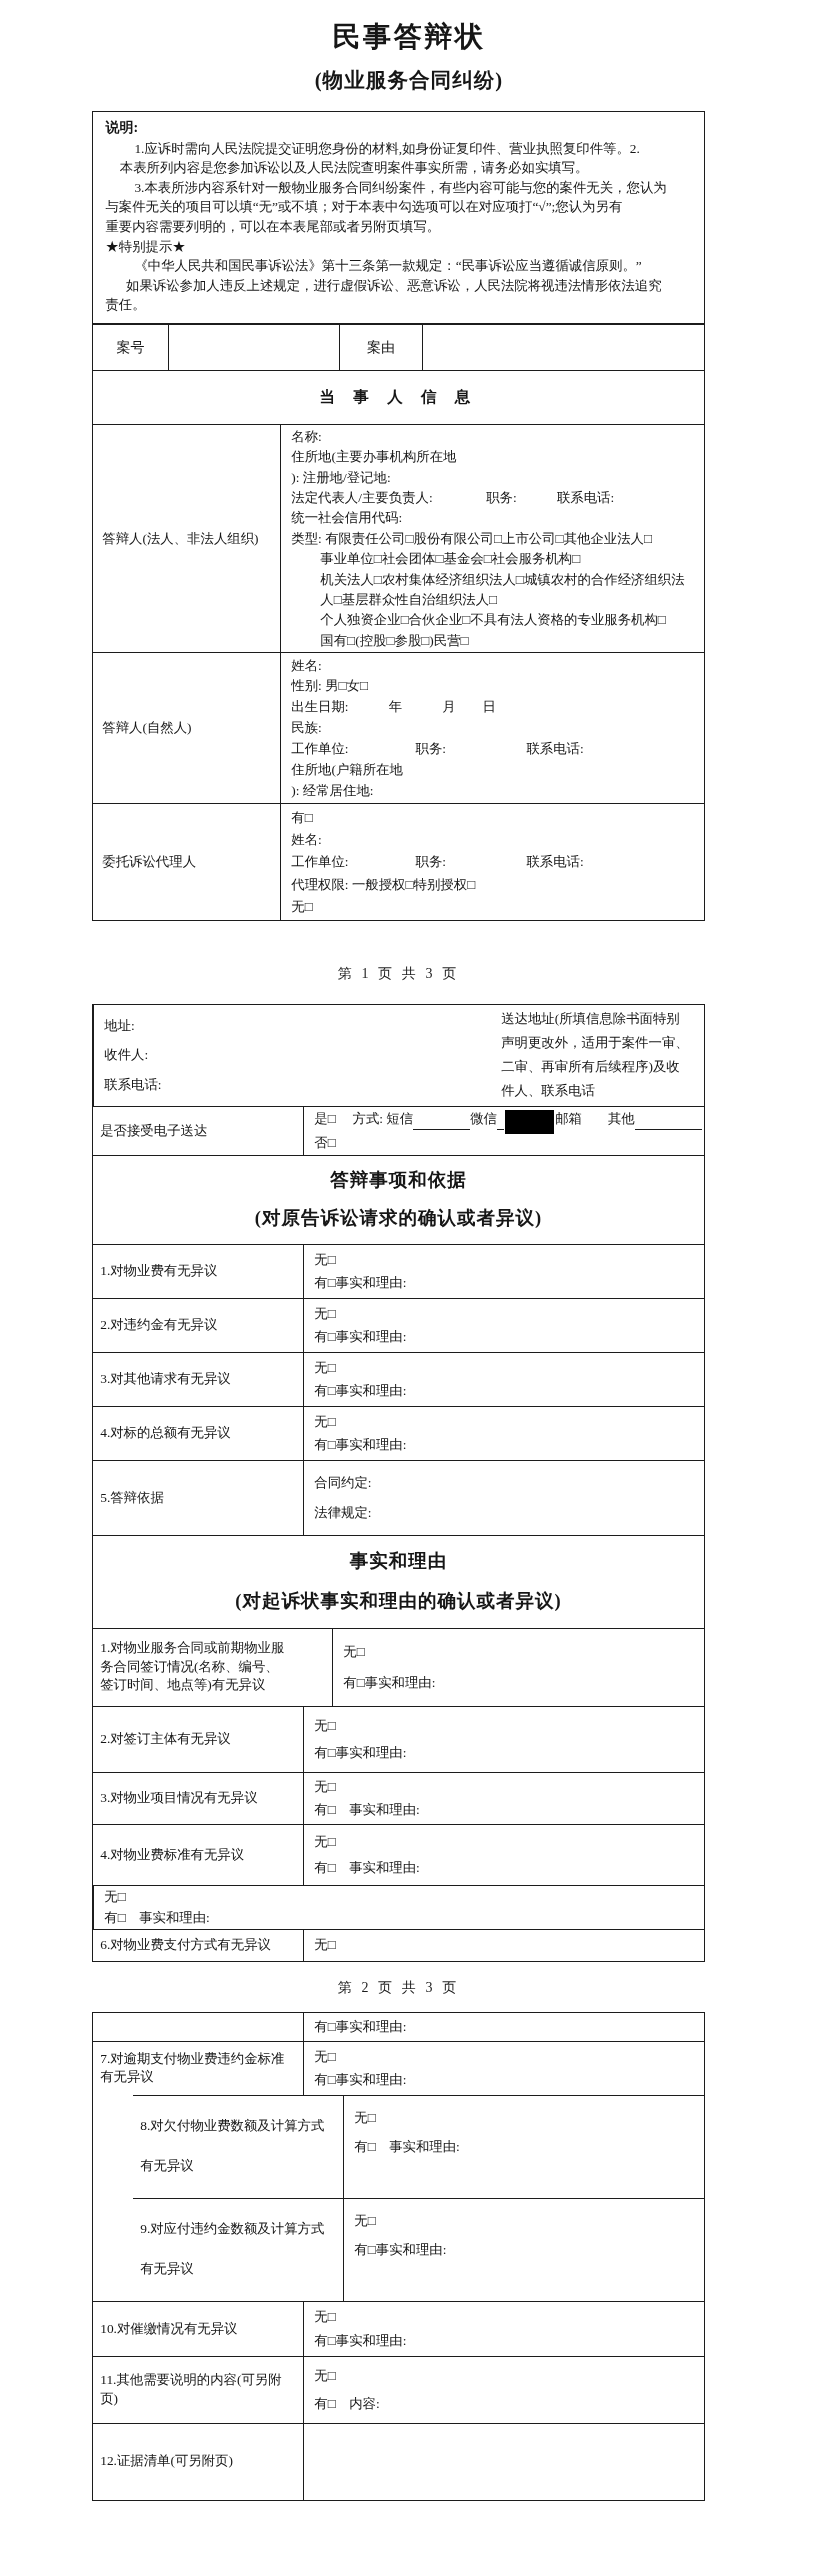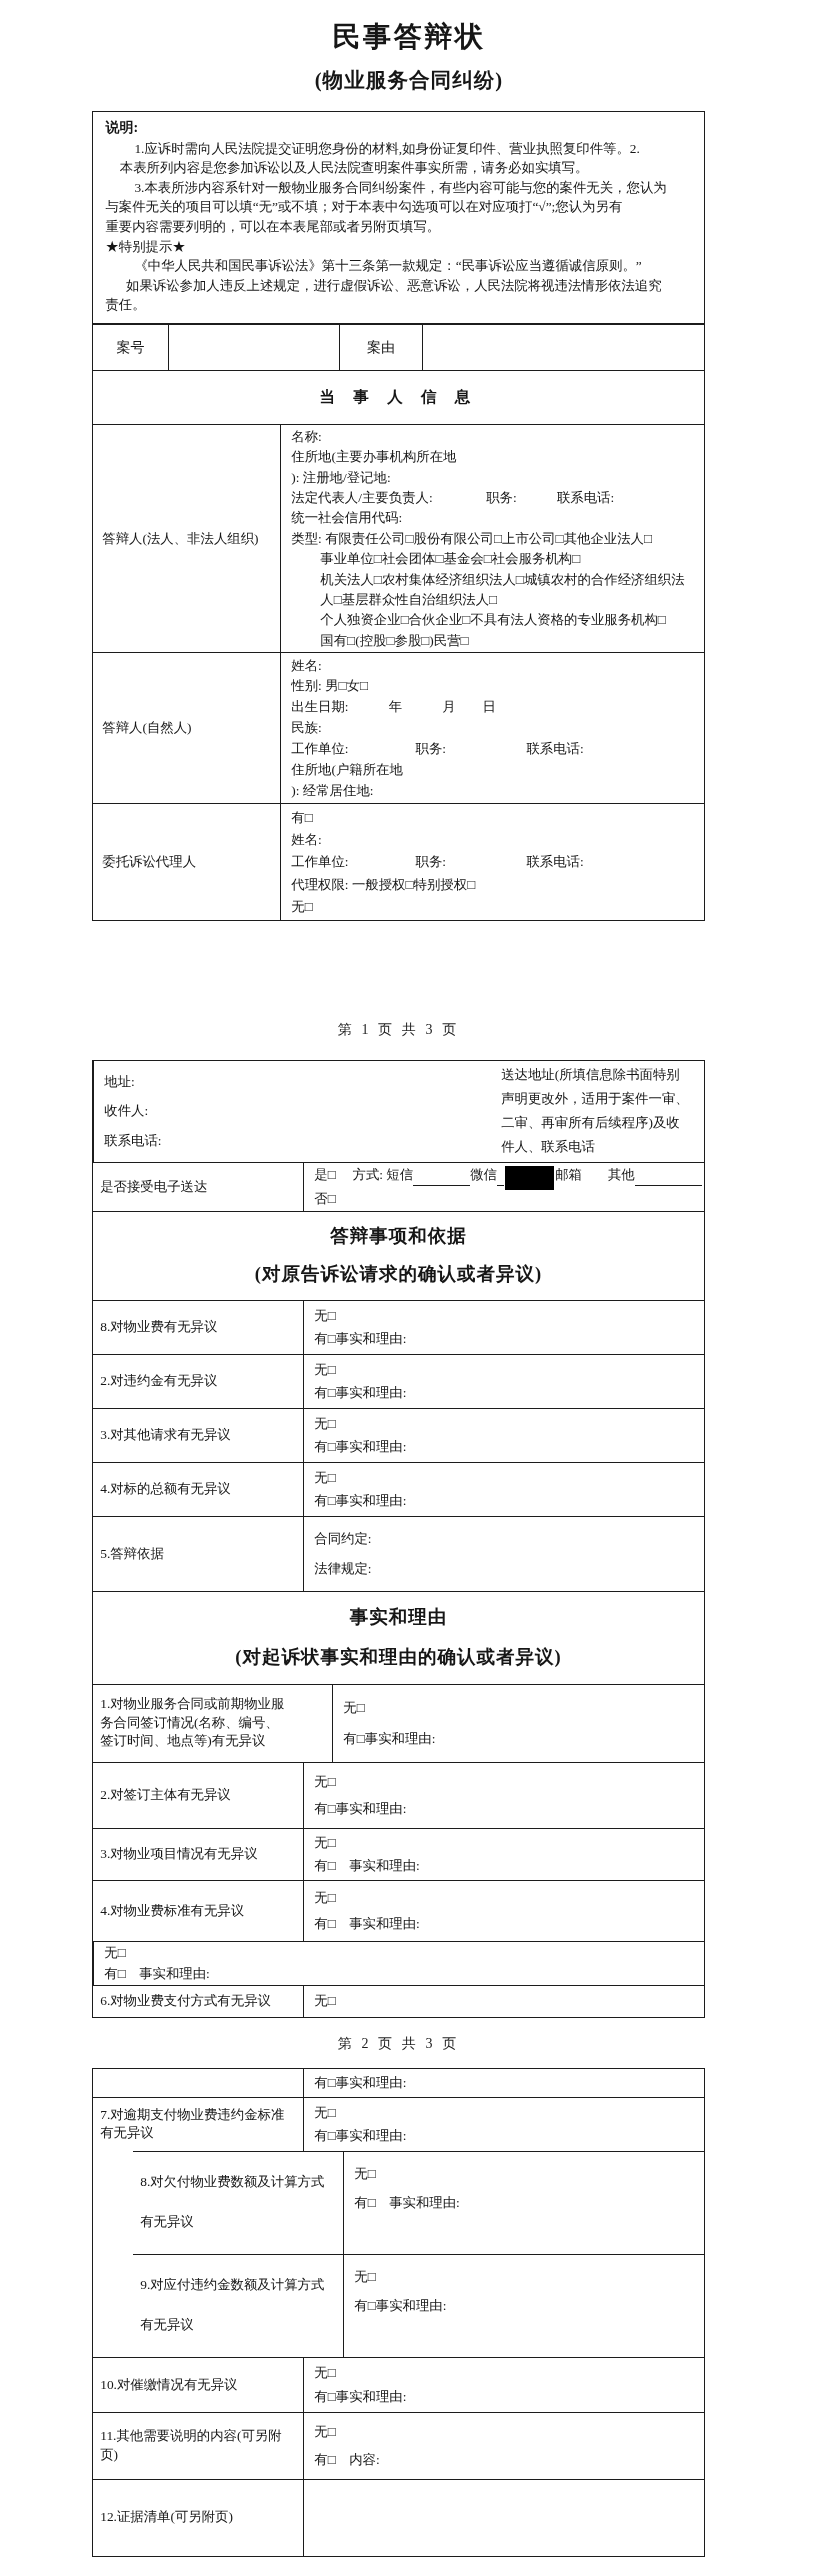--- a/index.html
+++ b/index.html
@@ -42,21 +42,21 @@
   .w146{width:75px;flex:0 0 75px;} .w331{width:171px;flex:0 0 171px;} .w162{width:83px;flex:0 0 83px;}
   .center{display:flex;align-items:center;justify-content:center;font-size:14px;}
   .section-title{font-size:15.5px;font-weight:bold;letter-spacing:7.2px;}
   .big-bold{font-size:18.5px;font-weight:bold;letter-spacing:1px;text-align:center;line-height:27px;}
   
   .ul{display:inline-block;border-bottom:1px solid #1c1c1c;height:13.4px;vertical-align:bottom;}
   .w110{width:57px;} .w14{width:7.2px;} .w130{width:67px;}
   .gap50{display:inline-block;width:26px;}
   .redact{display:inline-block;width:49px;height:24px;background:#000;vertical-align:middle;margin:0 1px -4.1px 1px;}
   .page-footer{text-align:center;font-size:14px;letter-spacing:3.1px;color:#1d1d1d;}
-  .pf1{margin-top:100px;}
+  .pf1{margin-top:44px;}
   .pf2{margin-top:17.5px;}
   .mt40{margin-top:20.6px;} .mt28{margin-top:14.4px;}
 </style>
 </head>
 <body>
 
 <div class="page">
 
   <div class="doc-title">民事答辩状</div>
   <div class="doc-subtitle">(物业服务合同纠纷)</div>
@@ -151,21 +151,21 @@
           <div class="cline">否□</div>
         </div>
       </div>
       <div class="row h172">
         <div class="cell flex1 col center-all">
           <div class="big-bold">答辩事项和依据</div>
           <div class="big-bold">(对原告诉讼请求的确认或者异议)</div>
         </div>
       </div>
       <div class="row h104">
-        <div class="cell labelcol2 labelcell lab-pad">8.对物业费有无异议</div>
+        <div class="cell labelcol2 labelcell lab-pad">1.对物业费有无异议</div>
         <div class="cell flex1 bl col content">
           <div class="cline">无□</div>
           <div class="cline">有□事实和理由:</div>
         </div>
       </div>
       <div class="row h104">
         <div class="cell labelcol2 labelcell lab-pad">2.对违约金有无异议</div>
         <div class="cell flex1 bl col content">
           <div class="cline">无□</div>
           <div class="cline">有□事实和理由:</div>

